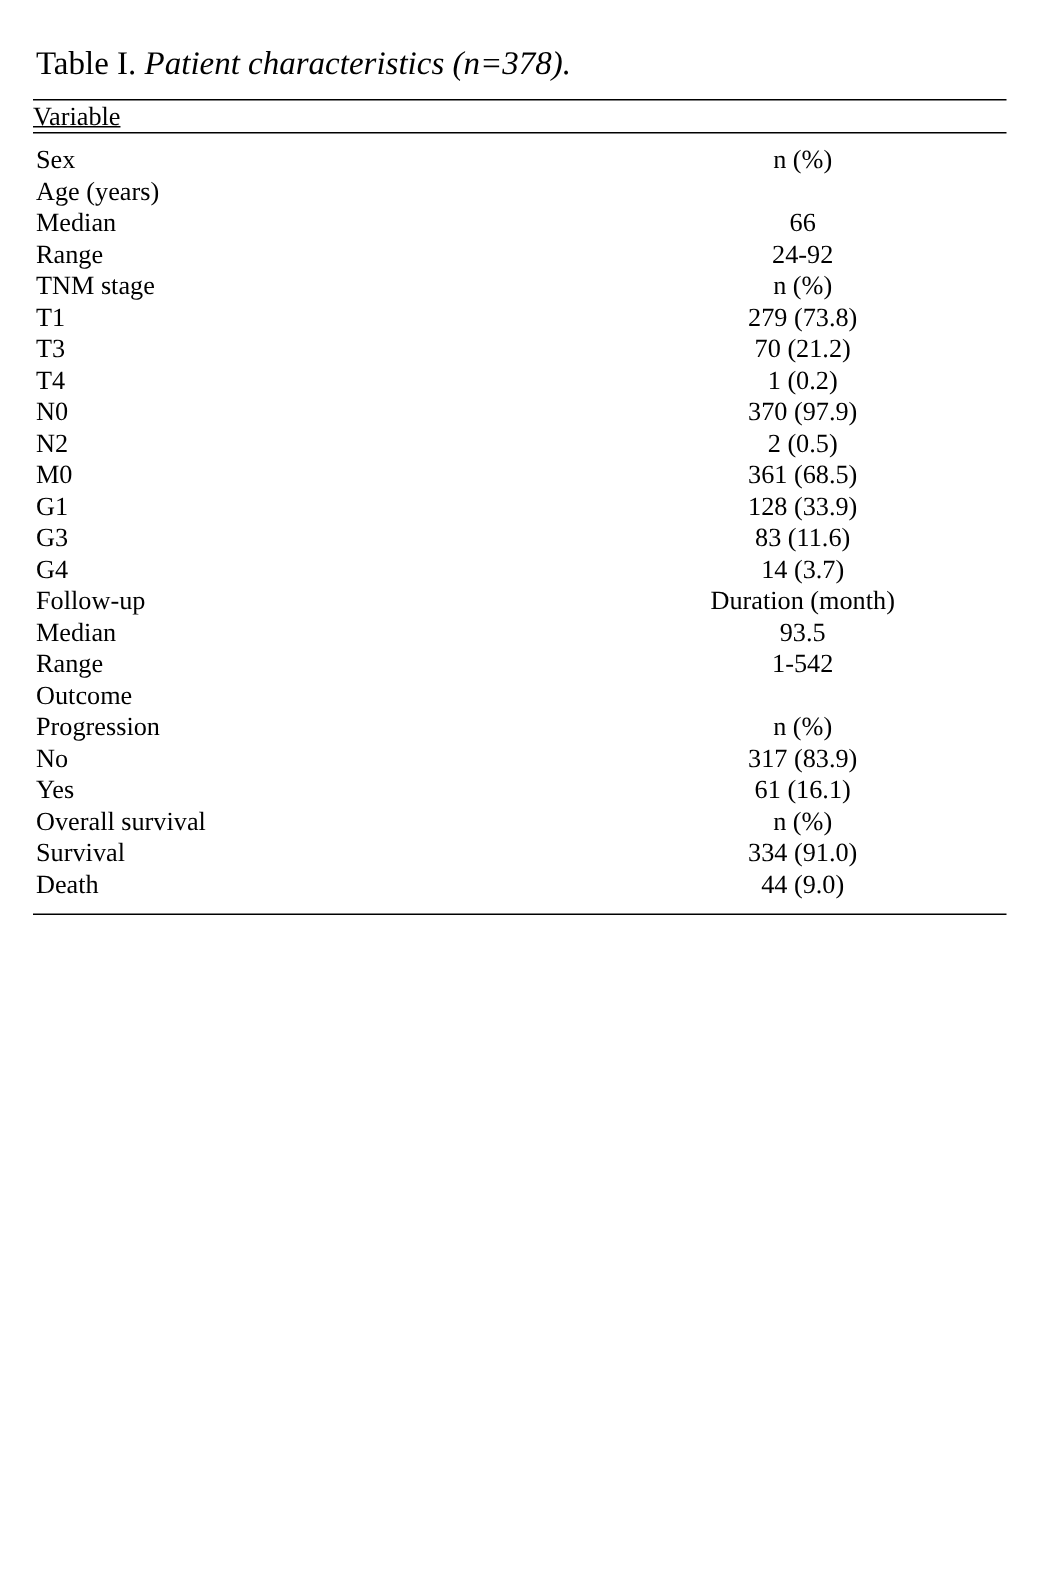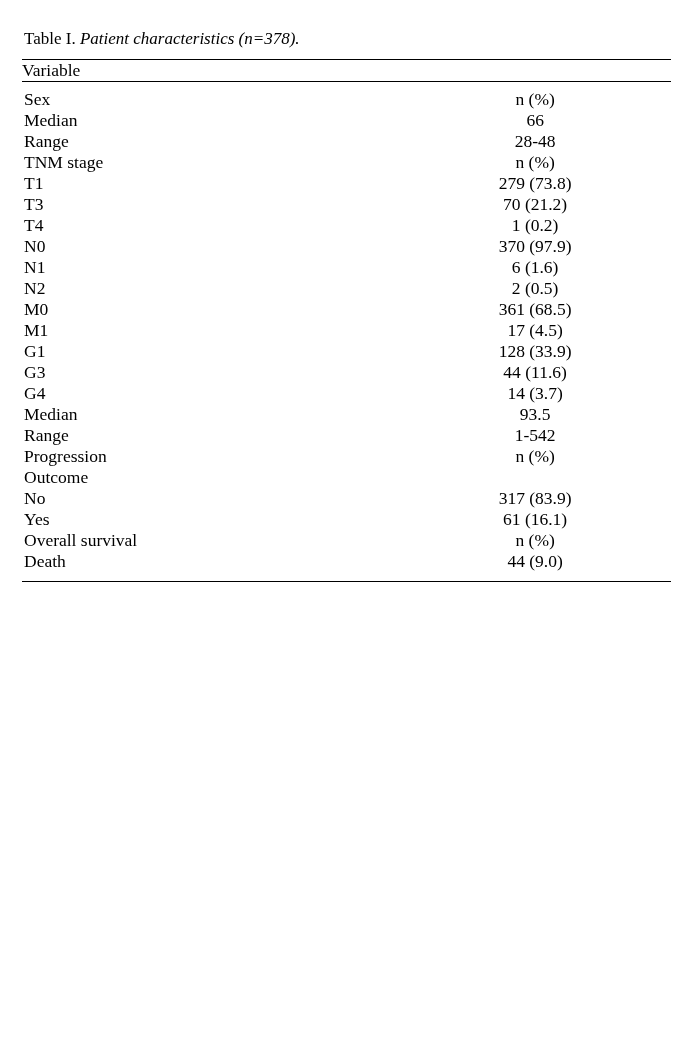--- a/index.html
+++ b/index.html
@@ -15,21 +15,21 @@
     -webkit-font-smoothing: antialiased;
   }
   .page {
     position: relative;
     width: 693px;
     height: 1049px;
     box-sizing: border-box;
     padding: 22px 22px 0 22px;
   }
   .caption {
-    font-size: 17px;
+    font-size: 22px;
     line-height: 1.25;
     padding: 6px 0 10px 2px;
     white-space: nowrap;
   }
   .caption .cap-label { font-style: normal; }
   .caption .cap-text { font-style: italic; }
   .rule {
     border: 0;
     border-top: 1.6px solid #000;
     margin: 0;
@@ -53,20 +53,21 @@
     text-align: left;
     white-space: nowrap;
   }
   td.col-val {
     width: 42%;
     text-align: center;
     white-space: nowrap;
   }
   .header-row td {
     padding: 9px 0 10px 2px;
+    text-decoration: underline;
   }
   .row td {
     padding: 3.1px 0 3.1px 0;
   }
   .row td.col-var { padding-left: 2px; }
   .lvl0 { padding-left: 0px; }
   .lvl1 { padding-left: 26px; }
   .lvl2 { padding-left: 48px; font-family: Liberation Serif, serif; }
   .spacer-after-head { height: 7px; }
   .bottom-rule-wrap { padding-top: 9px; }
@@ -96,26 +97,30 @@
 
   <div class="spacer-after-head"></div>
 
   <table class="tbl">
     <tbody id="rows-body">
         <tr class="row">
           <td class="col-var lvl0">Sex</td>
           <td class="col-val">n (%)</td>
         </tr>
         <tr class="row">
+          <td class="col-var lvl0">Age (years)</td>
+          <td class="col-val"></td>
+        </tr>
+        <tr class="row">
           <td class="col-var lvl1">Median</td>
           <td class="col-val">66</td>
         </tr>
         <tr class="row">
           <td class="col-var lvl1">Range</td>
-          <td class="col-val">28-48</td>
+          <td class="col-val">24-92</td>
         </tr>
         <tr class="row">
           <td class="col-var lvl0">TNM stage</td>
           <td class="col-val">n (%)</td>
         </tr>
         <tr class="row">
           <td class="col-var lvl1">T1</td>
           <td class="col-val">279 (73.8)</td>
         </tr>
         <tr class="row">
@@ -124,74 +129,74 @@
         </tr>
         <tr class="row">
           <td class="col-var lvl1">T4</td>
           <td class="col-val">1 (0.2)</td>
         </tr>
         <tr class="row">
           <td class="col-var lvl1">N0</td>
           <td class="col-val">370 (97.9)</td>
         </tr>
         <tr class="row">
-          <td class="col-var lvl1">N1</td>
-          <td class="col-val">6 (1.6)</td>
-        </tr>
-        <tr class="row">
           <td class="col-var lvl1">N2</td>
           <td class="col-val">2 (0.5)</td>
         </tr>
         <tr class="row">
           <td class="col-var lvl1">M0</td>
           <td class="col-val">361 (68.5)</td>
         </tr>
         <tr class="row">
-          <td class="col-var lvl1">M1</td>
-          <td class="col-val">17 (4.5)</td>
-        </tr>
-        <tr class="row">
           <td class="col-var lvl1">G1</td>
           <td class="col-val">128 (33.9)</td>
         </tr>
         <tr class="row">
           <td class="col-var lvl1">G3</td>
-          <td class="col-val">44 (11.6)</td>
+          <td class="col-val">83 (11.6)</td>
         </tr>
         <tr class="row">
           <td class="col-var lvl1">G4</td>
           <td class="col-val">14 (3.7)</td>
         </tr>
         <tr class="row">
+          <td class="col-var lvl0">Follow-up</td>
+          <td class="col-val">Duration (month)</td>
+        </tr>
+        <tr class="row">
           <td class="col-var lvl1">Median</td>
           <td class="col-val">93.5</td>
         </tr>
         <tr class="row">
           <td class="col-var lvl1">Range</td>
           <td class="col-val">1-542</td>
         </tr>
         <tr class="row">
-          <td class="col-var lvl1">Progression</td>
-          <td class="col-val">n (%)</td>
-        </tr>
-        <tr class="row">
           <td class="col-var lvl0">Outcome</td>
           <td class="col-val"></td>
         </tr>
         <tr class="row">
+          <td class="col-var lvl1">Progression</td>
+          <td class="col-val">n (%)</td>
+        </tr>
+        <tr class="row">
           <td class="col-var lvl2">No</td>
           <td class="col-val">317 (83.9)</td>
         </tr>
         <tr class="row">
           <td class="col-var lvl2">Yes</td>
           <td class="col-val">61 (16.1)</td>
         </tr>
         <tr class="row">
           <td class="col-var lvl1">Overall survival</td>
           <td class="col-val">n (%)</td>
+        </tr>
+        <tr class="row">
+          <td class="col-var lvl2">Survival</td>
+          <td class="col-val">334 (91.0)</td>
         </tr>
         <tr class="row">
           <td class="col-var lvl2">Death</td>
           <td class="col-val">44 (9.0)</td>
         </tr>
       </tbody>
   </table>
 
   <div class="bottom-rule-wrap">
     <hr class="rule">

